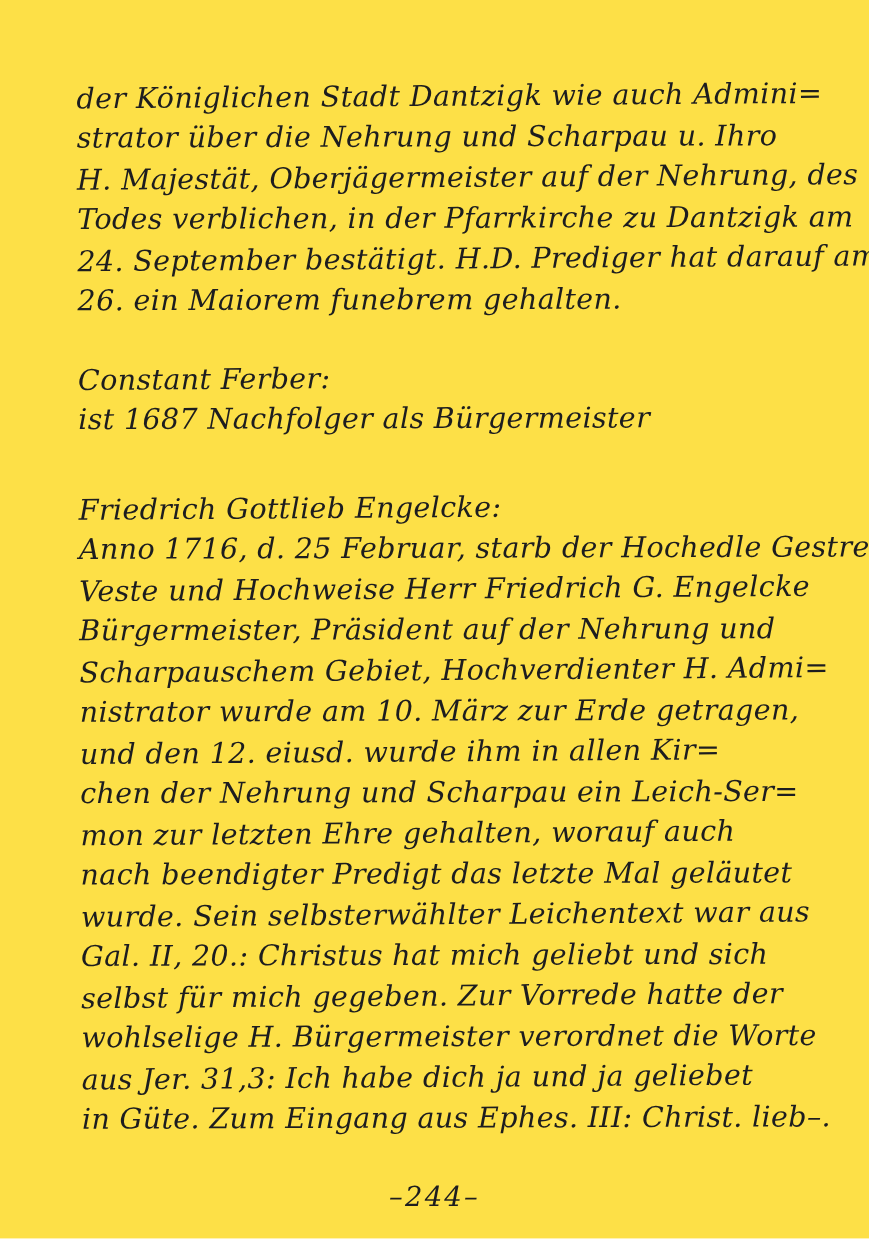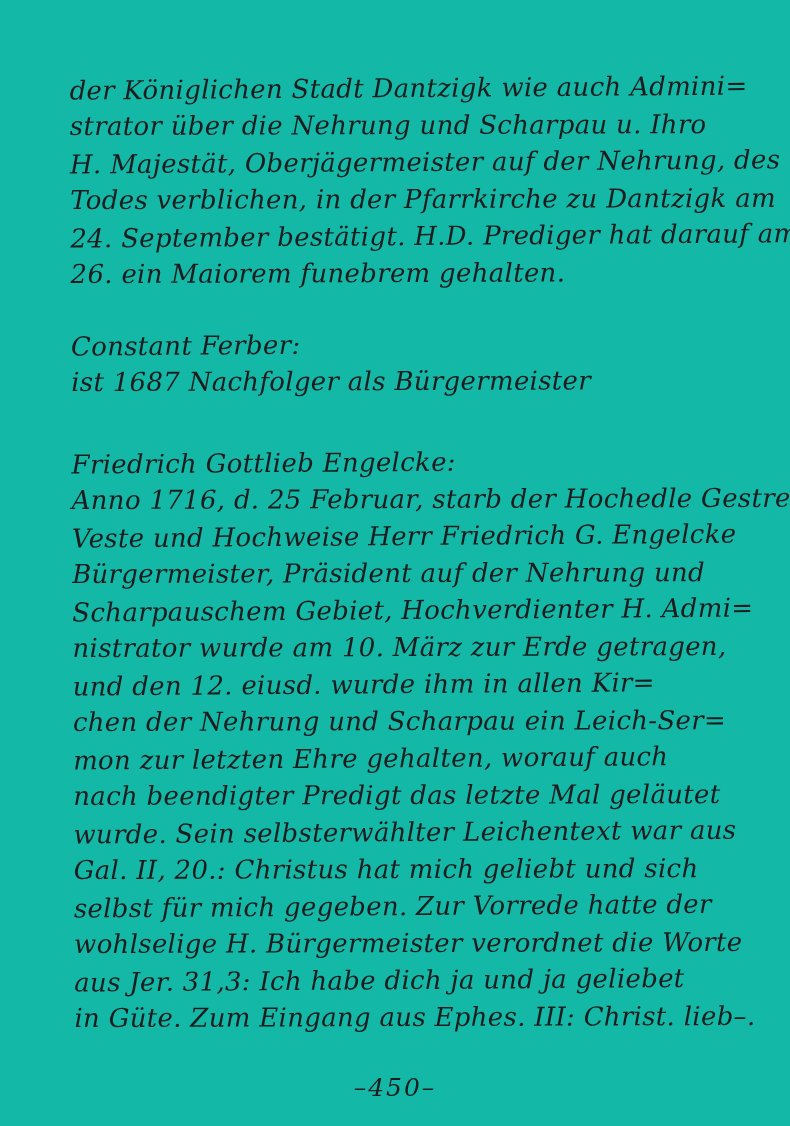--- a/index.html
+++ b/index.html
@@ -4,21 +4,21 @@
 <style>
   html, body {
     margin: 0;
     padding: 0;
     background: #ffffff;
   }
   .page {
     position: relative;
     width: 790px;
     height: 1126px;
-    background: #14b8a6;
+    background: #fde047;
     overflow: hidden;
     font-family: "DejaVu Serif", serif;
     font-style: italic;
     color: #1d1d1f;
   }
   .content {
     position: absolute;
     left: 72px;
     top: 70px;
     right: 30px;
@@ -82,14 +82,14 @@
       <div class="line">wurde. Sein selbsterwählter Leichentext war aus</div>
       <div class="line">Gal. II, 20.: Christus hat mich geliebt und sich</div>
       <div class="line">selbst für mich gegeben. Zur Vorrede hatte der</div>
       <div class="line">wohlselige H. Bürgermeister verordnet die Worte</div>
       <div class="line">aus Jer. 31,3: Ich habe dich ja und ja geliebet</div>
       <div class="line">in Güte. Zum Eingang aus Ephes. III: Christ. lieb–.</div>
     </div>
 
   </div>
 
-  <div class="page-number">–450–</div>
+  <div class="page-number">–244–</div>
 </div>
 
 </body></html>

